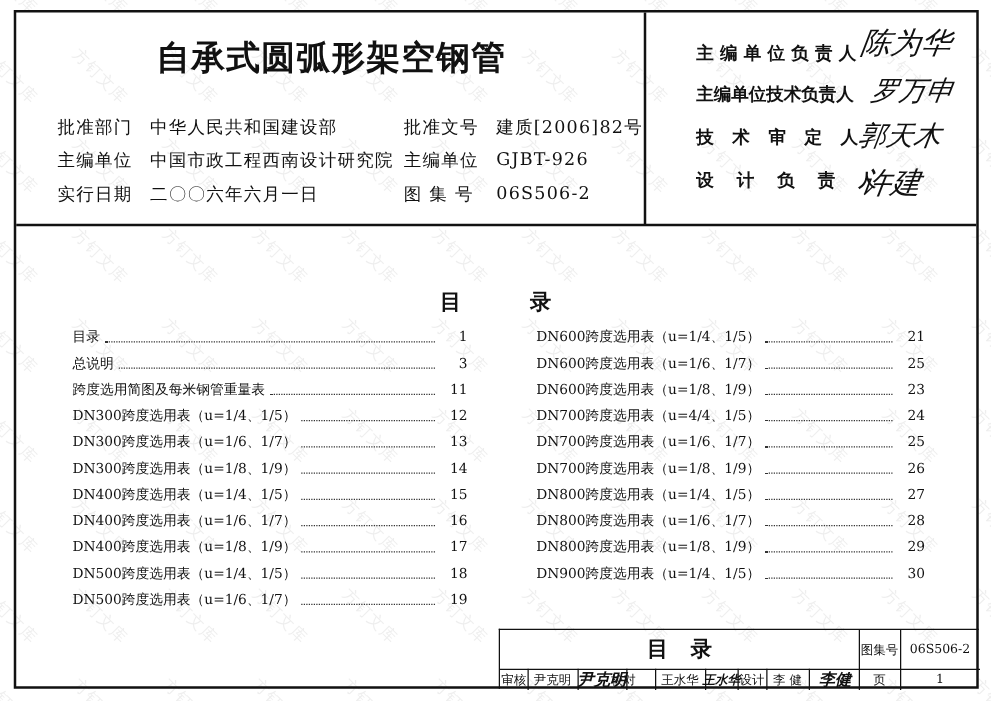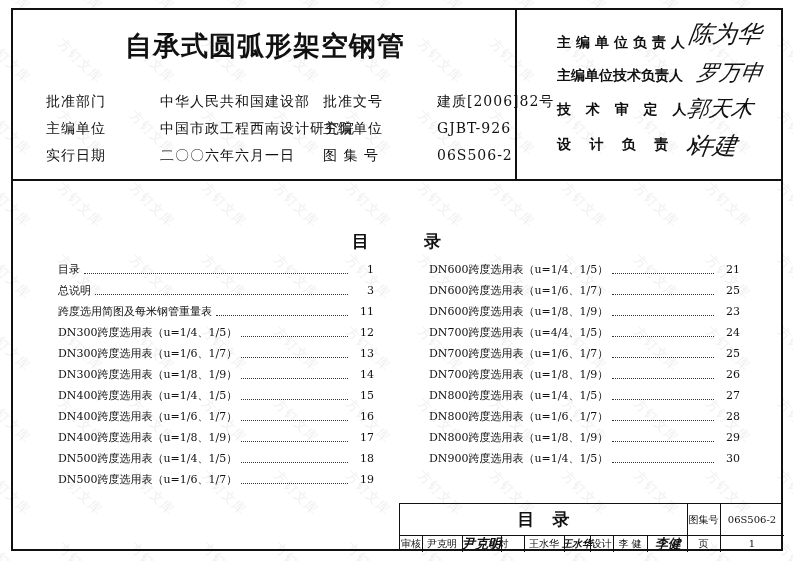--- a/index.html
+++ b/index.html
@@ -12,21 +12,21 @@
   .frame { position: absolute; left: 11px; top: 8px; width: 772px; height: 543px; border: 2px solid #111; z-index: 1; }
 
   .top-left { position: absolute; left: 0; top: 0; width: 504px; height: 170px; border-right: 2px solid #111; }
   .top-right { position: absolute; left: 504px; top: 0; right: 0; height: 170px; }
   .top-divider { position: absolute; left: 0; top: 169px; width: 100%; height: 2px; background: #111; }
 
   .main-title { position: absolute; left: 0; top: 18px; width: 504px; text-align: center; font-family: "DejaVu Sans", sans-serif; font-weight: bold; font-size: 27px; letter-spacing: 1px; }
 
   .info-row { position: absolute; font-size: 14px; letter-spacing: 1px; white-space: nowrap; }
   .info-label { position: absolute; }
-  .info-value { position: absolute; margin-left: 40px; }
+  .info-value { position: absolute; }
 
   .resp-row { position: absolute; left: 40px; font-size: 14px; font-weight: bold; white-space: nowrap; }
   .resp-label { display: inline-block; letter-spacing: 0; }
   .sig { position: absolute; font-family: "DejaVu Serif", serif; font-style: italic; font-size: 22px; color: #111; transform: skewX(-8deg); white-space: nowrap; }
 
   .toc-heading { position: absolute; top: 220px; font-family: "DejaVu Sans", sans-serif; font-size: 17px; font-weight: bold; }
 
   .toc-col { position: absolute; top: 249px; }
   .toc-item { position: relative; height: 21px; font-size: 11px; line-height: 21px; white-space: nowrap; }
   .toc-title { position: absolute; left: 0; top: 0; background: transparent; }

